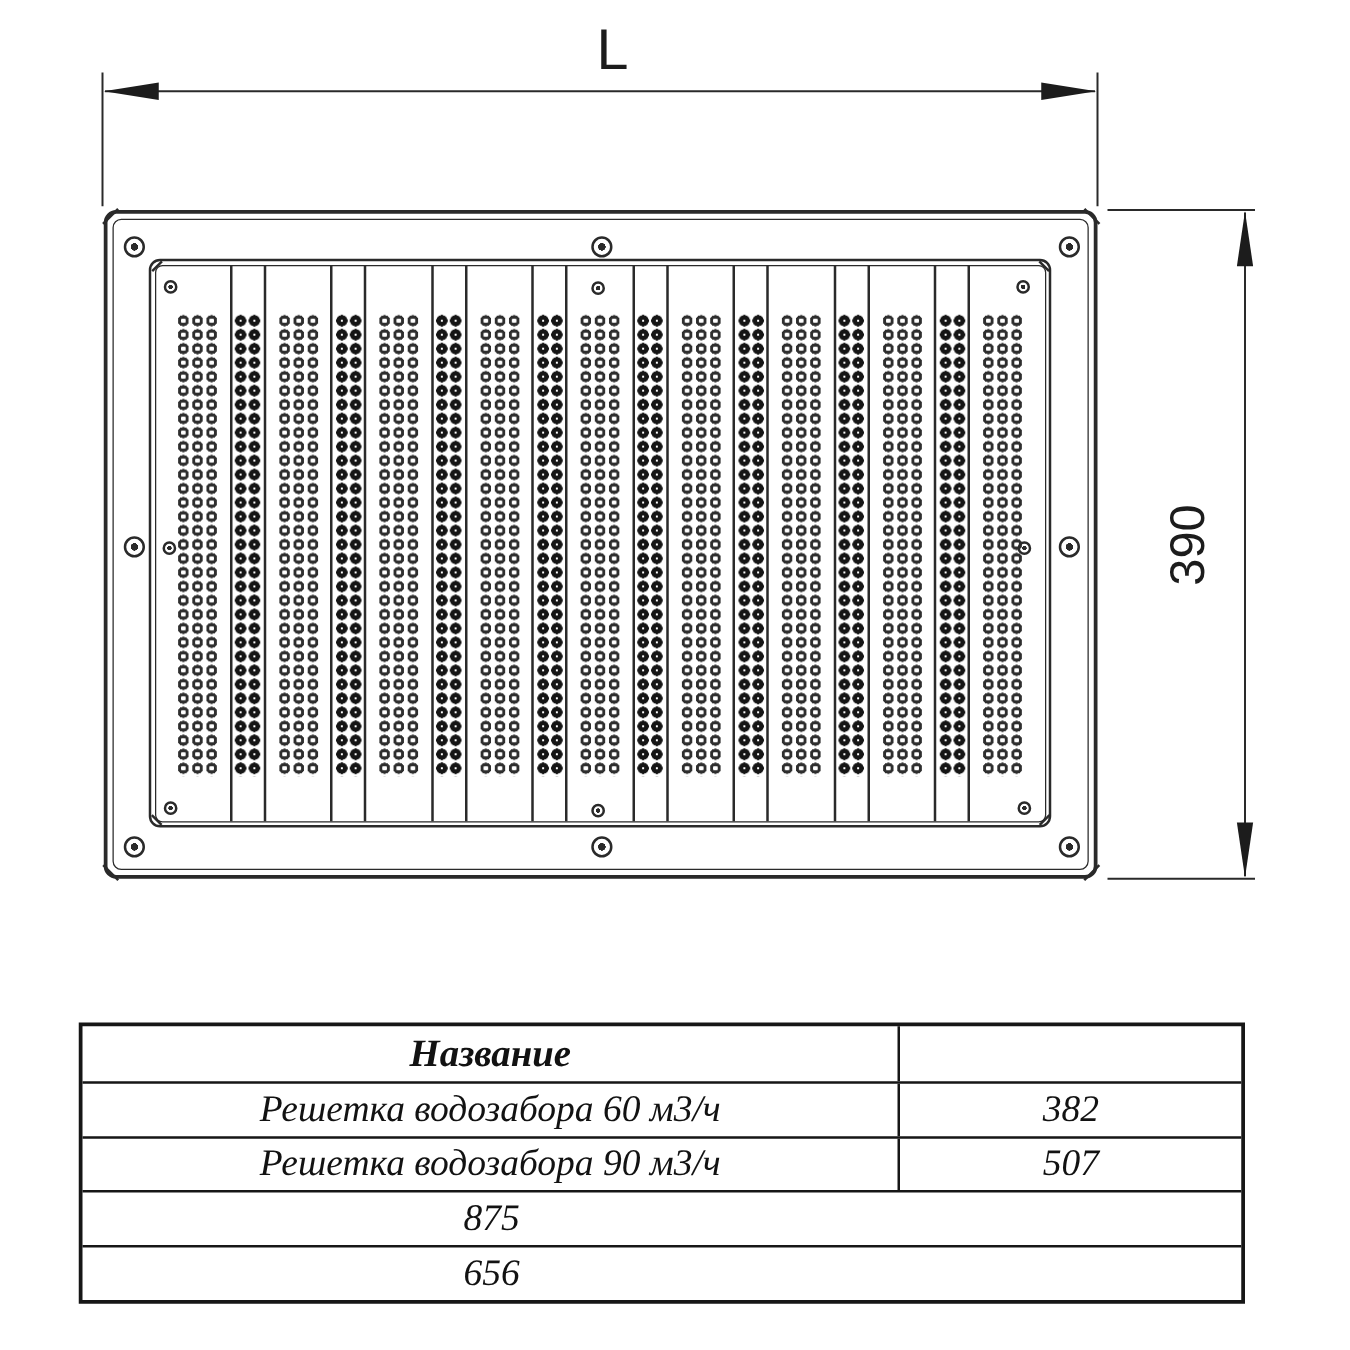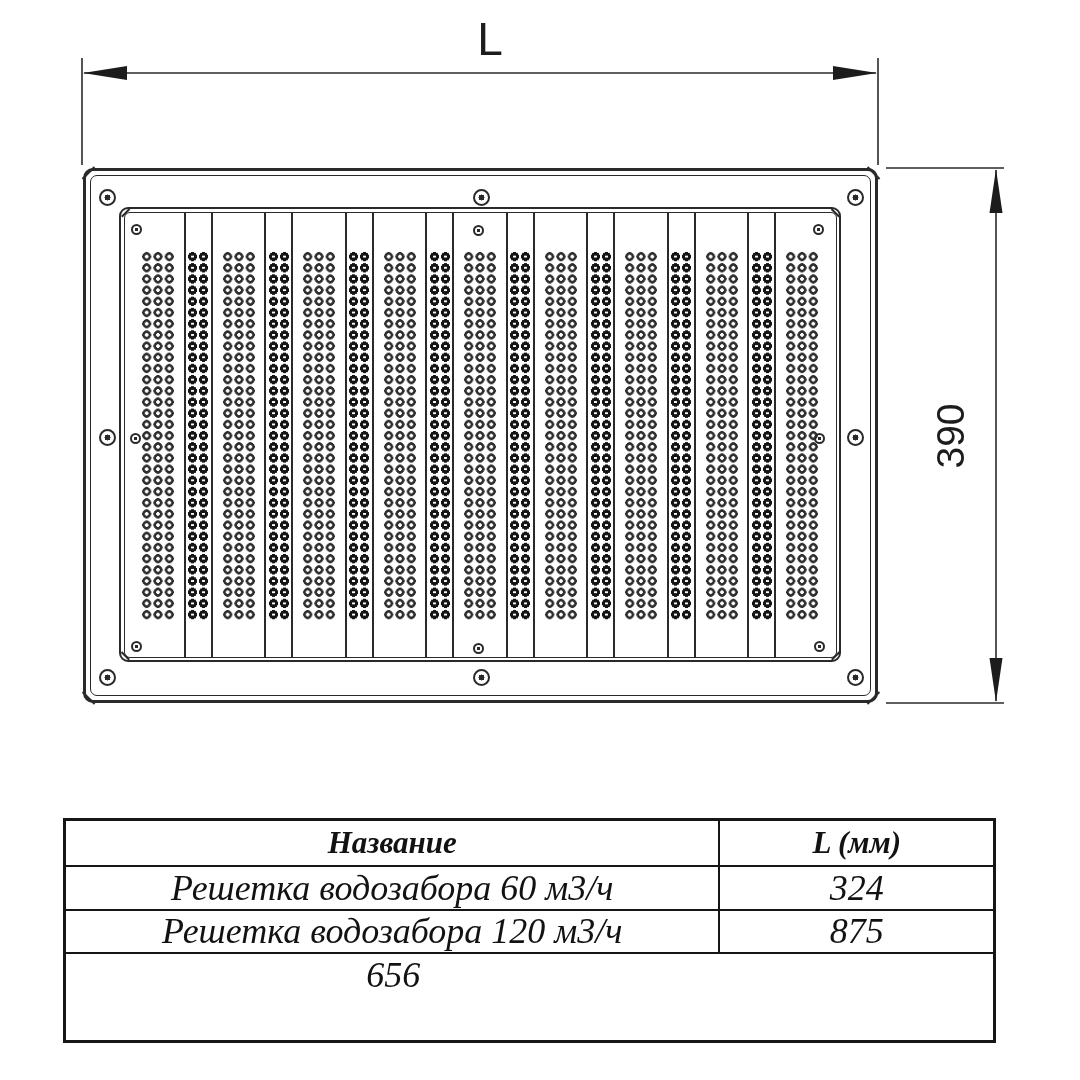--- a/index.html
+++ b/index.html
@@ -82,21 +82,21 @@
   
   .spec-table{
     position:absolute;left:63px;top:818px;width:933px;height:225px;box-sizing:border-box;
     border:3.2px solid var(--ink);
     display:grid;grid-template-rows:repeat(5,1fr);
     font-family:"Liberation Serif",serif;font-style:italic;color:#121212;
     background:#ffffff;
   }
   .t-row{display:grid;grid-template-columns:70.6% 29.4%;border-top:2.6px solid var(--ink);min-height:0;}
   .t-row:first-child{border-top:none;}
-  .t-cell{display:flex;align-items:center;justify-content:center;font-size:36px;line-height:1;}
+  .t-cell{display:flex;align-items:center;justify-content:center;font-size:30px;line-height:1;}
   .c-name{border-right:2.6px solid var(--ink);}
   .t-head .t-cell{font-weight:bold;font-size:31px;}
 </style>
 </head>
 <body>
 
 <div class="drawing">
 
   <svg class="dims-svg" width="1080" height="800" viewBox="0 0 1080 800">
     <g stroke="#2a2a2a" stroke-width="1.6" fill="none">
@@ -184,26 +184,28 @@
     <div class="cmark big" style="left: 864.5px; top: 696.9px; transform: rotate(-45deg);"></div>
     <div class="cmark small" style="left: 119.5px; top: 212.2px; transform: rotate(-45deg);"></div>
     <div class="cmark small" style="left: 829.5px; top: 212.2px; transform: rotate(45deg);"></div>
     <div class="cmark small" style="left: 119.5px; top: 655.2px; transform: rotate(45deg);"></div>
     <div class="cmark small" style="left: 829.5px; top: 655.2px; transform: rotate(-45deg);"></div>
   </div>
 
 <div class="spec-table">
   <div class="t-row t-head">
     <div class="t-cell c-name">Название</div>
-    <div class="t-cell c-len">L (мм)</div>
   </div>
   <div class="t-row">
     <div class="t-cell c-name">Решетка водозабора 60 м3/ч</div>
-    <div class="t-cell c-len">324</div>
-  </div>
-  <div class="t-row">
-    <div class="t-cell c-name">Решетка водозабора 120 м3/ч</div>
+    <div class="t-cell c-len">382</div>
+  </div>
+  <div class="t-row">
+    <div class="t-cell c-name">Решетка водозабора 90 м3/ч</div>
+    <div class="t-cell c-len">507</div>
+  </div>
+  <div class="t-row">
     <div class="t-cell c-len">875</div>
   </div>
   <div class="t-row">
     <div class="t-cell c-len">656</div>
   </div>
 </div>
 
 </body></html>

